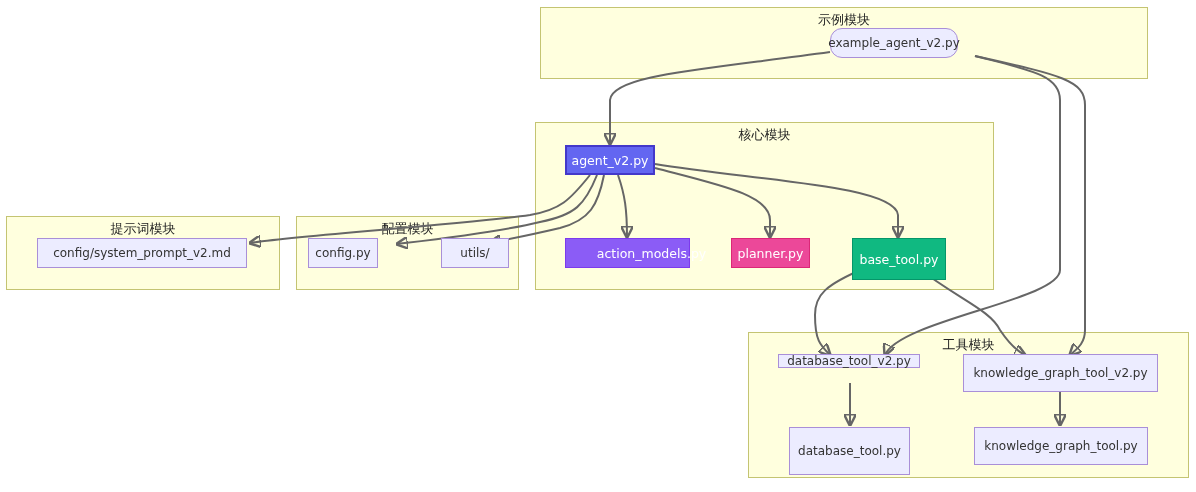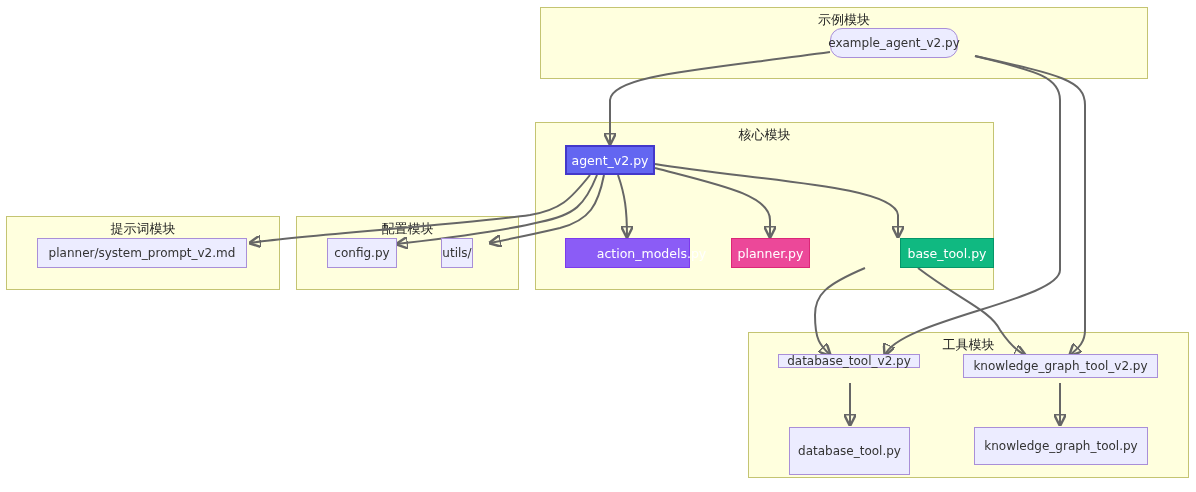--- a/index.html
+++ b/index.html
@@ -54,22 +54,22 @@
   <path marker-end="url(#arrow)" d="M918,268 C960,300 990,310 1000,330 C1008,342 1015,350 1025,355"></path>
   <path marker-end="url(#arrow)" d="M850,383 L850,425"></path>
   <path marker-end="url(#arrow)" d="M1060,383 L1060,425"></path>
 </svg>
 
 <div class="node" style="left:830px;top:28px;width:128px;height:30px;border-radius:12px;">example_agent_v2.py</div>
 
 <div class="node bold" style="left:565px;top:145px;width:90px;height:30px;background:#6366f1;border:2px solid #4338ca;">agent_v2.py</div>
 <div class="node bold" style="left:565px;top:238px;width:125px;height:30px;background:#8b5cf6;border:1px solid #7c3aed;padding-left:48px;">action_models.py</div>
 <div class="node bold" style="left:731px;top:238px;width:79px;height:30px;background:#ec4899;border:1px solid #db2777;">planner.py</div>
-<div class="node bold" style="left:852px;top:238px;width:94px;height:30px;background:#10b981;border:1px solid #059669;margin-left:48px;">base_tool.py</div>
+<div class="node bold" style="left:852px;top:238px;width:94px;height:42px;background:#10b981;border:1px solid #059669;">base_tool.py</div>
 
-<div class="node" style="left:37px;top:238px;width:210px;height:30px;">planner/system_prompt_v2.md</div>
-<div class="node" style="left:327px;top:238px;width:70px;height:30px;">config.py</div>
-<div class="node" style="left:441px;top:238px;width:32px;height:30px;">utils/</div>
+<div class="node" style="left:37px;top:238px;width:210px;height:30px;">config/system_prompt_v2.md</div>
+<div class="node" style="left:308px;top:238px;width:70px;height:30px;">config.py</div>
+<div class="node" style="left:441px;top:238px;width:68px;height:30px;">utils/</div>
 
 <div class="node" style="left:778px;top:354px;width:142px;height:14px;">database_tool_v2.py</div>
-<div class="node" style="left:963px;top:354px;width:195px;height:24px;">knowledge_graph_tool_v2.py</div>
+<div class="node" style="left:963px;top:354px;width:195px;height:38px;">knowledge_graph_tool_v2.py</div>
 <div class="node" style="left:789px;top:427px;width:121px;height:48px;">database_tool.py</div>
 <div class="node" style="left:974px;top:427px;width:174px;height:38px;">knowledge_graph_tool.py</div>
 
 </body></html>

